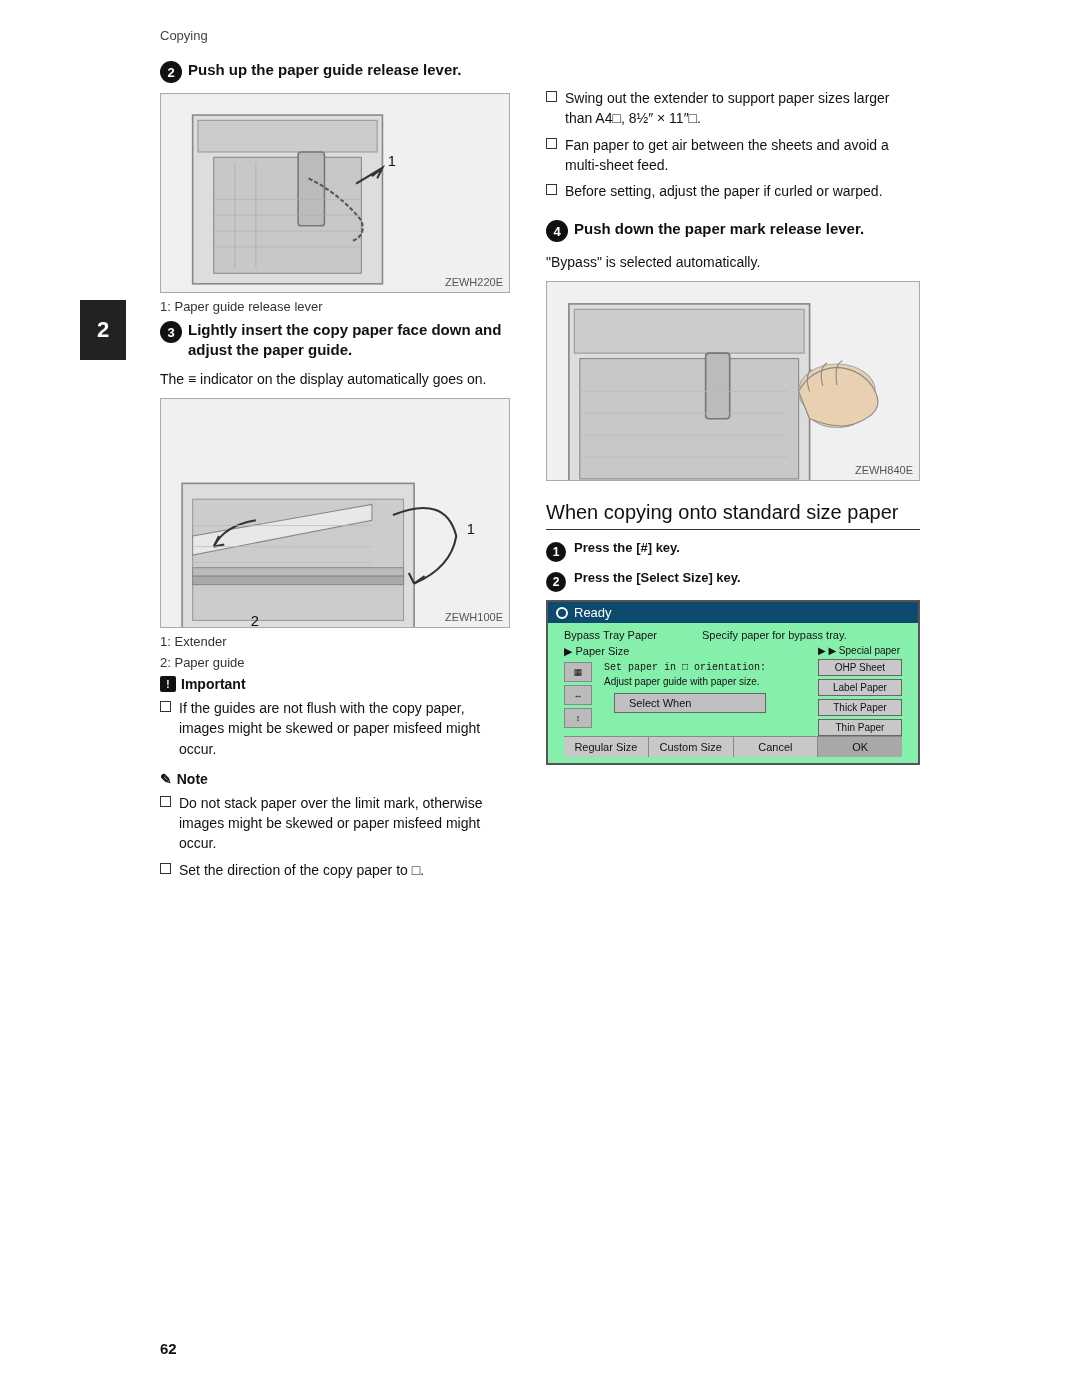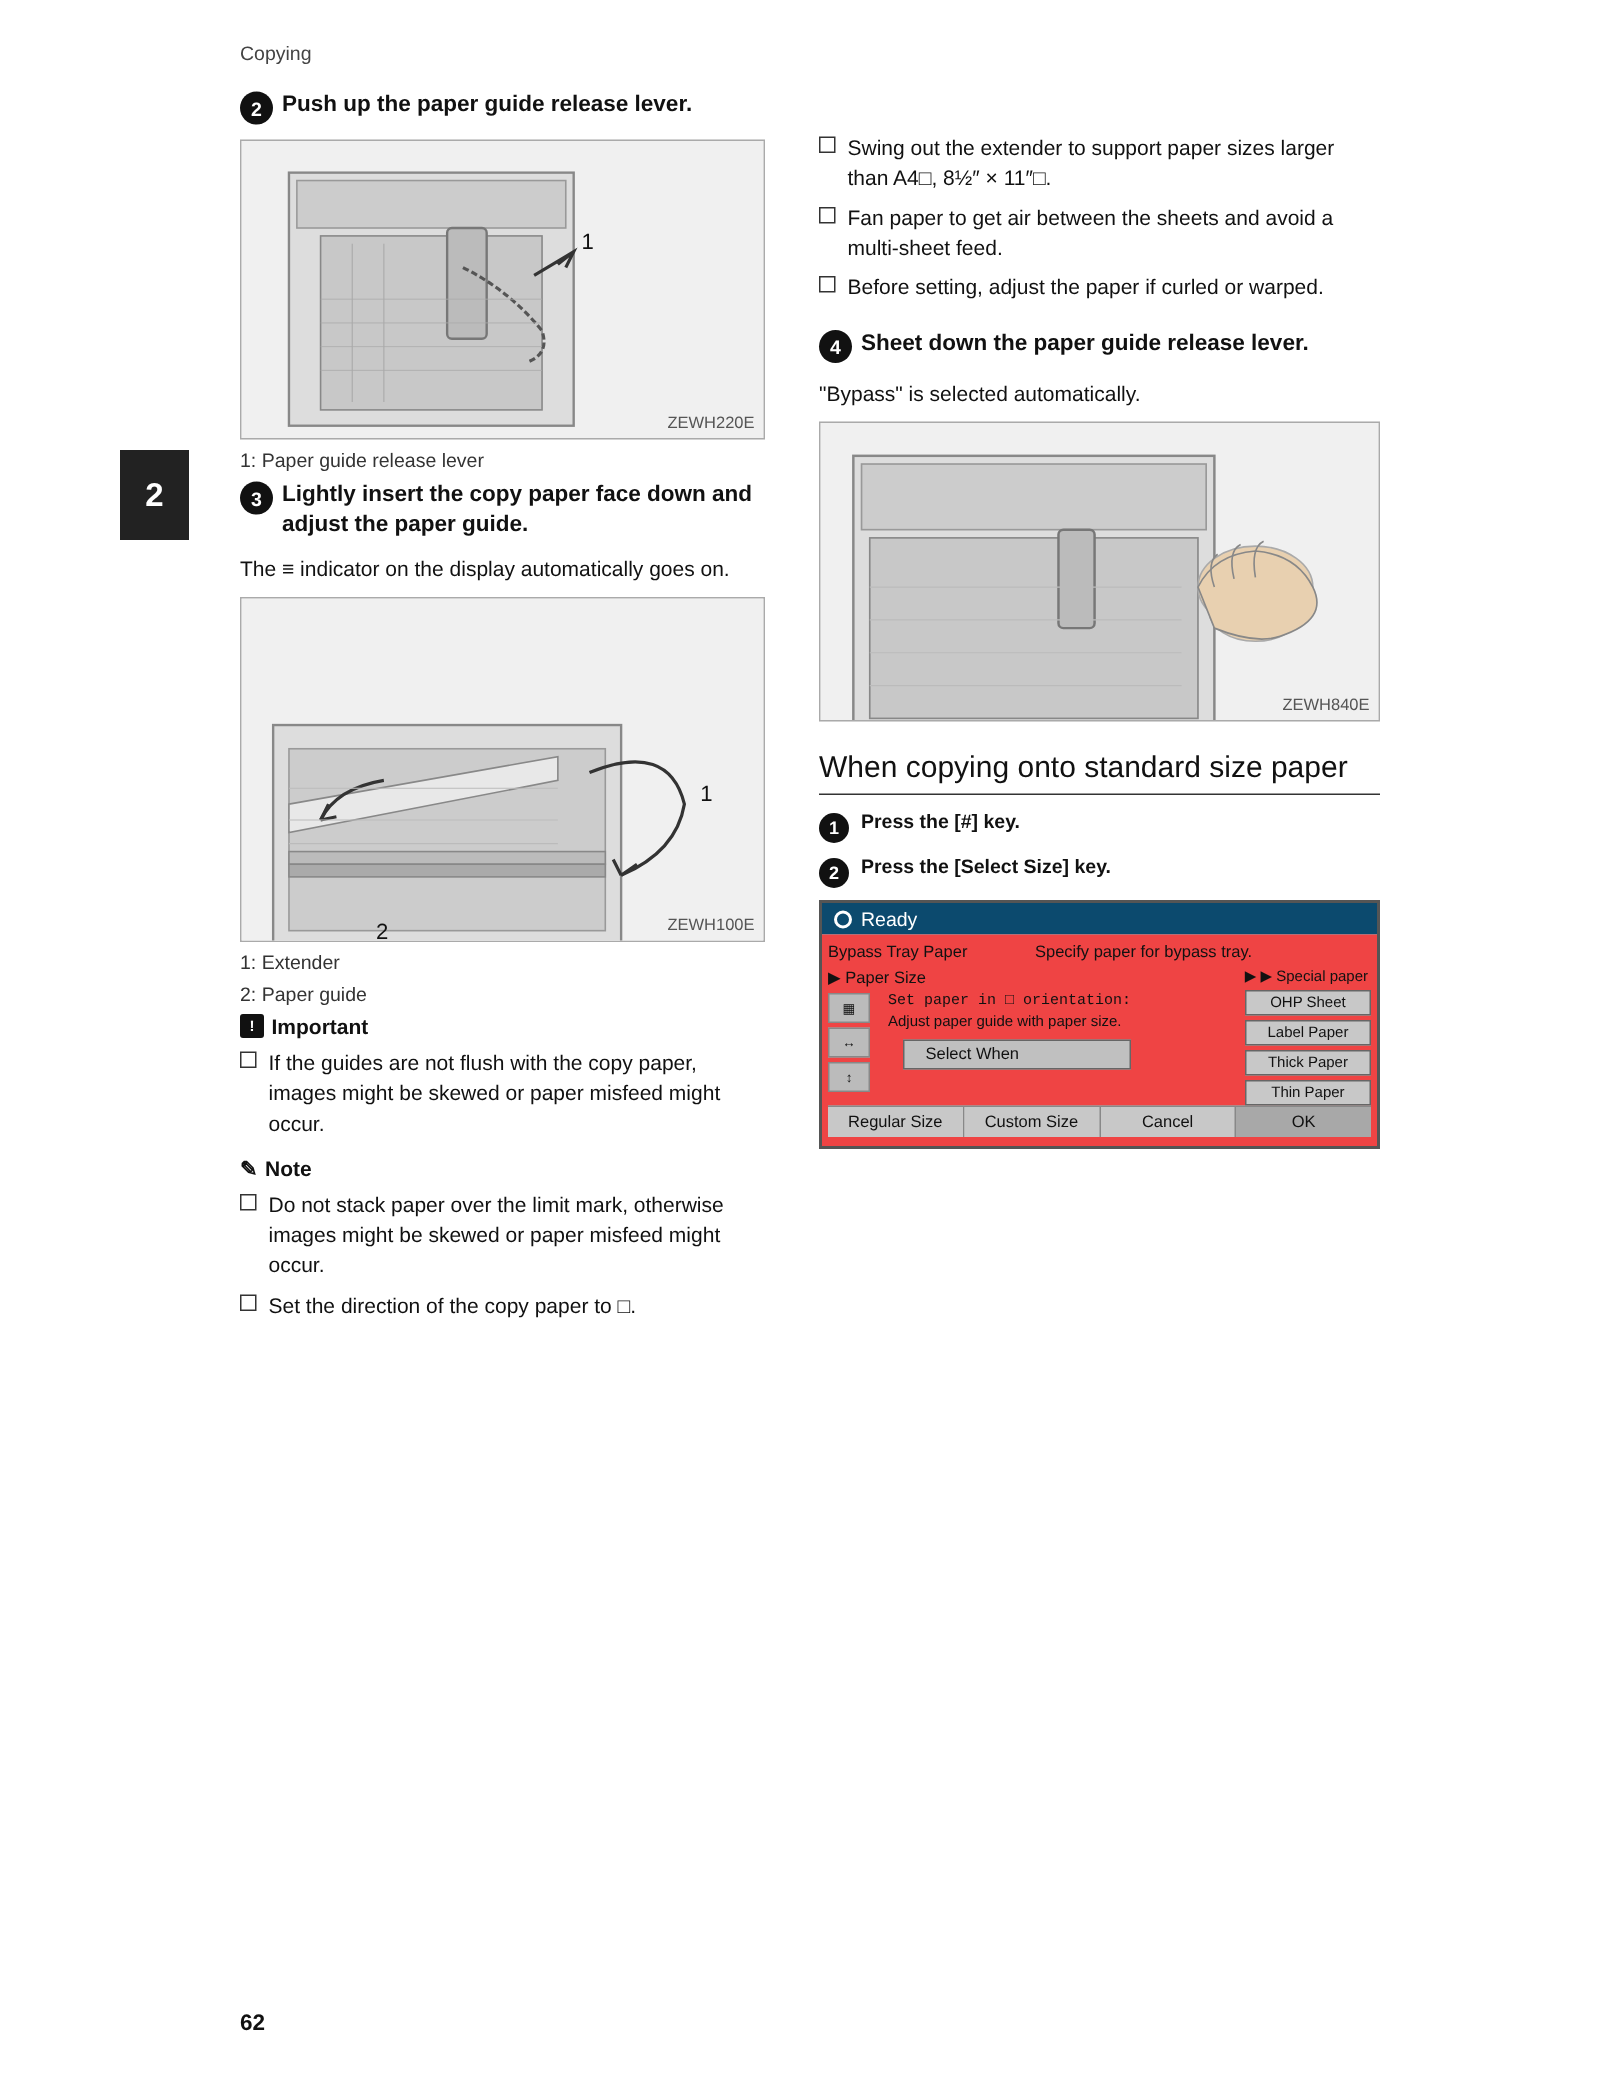--- a/index.html
+++ b/index.html
@@ -234,22 +234,22 @@
       gap: 6px;
       font-size: 13px;
     }
     .ui-header-circle {
       width: 12px;
       height: 12px;
       border: 2px solid #fff;
       border-radius: 50%;
     }
     .ui-body {
-      background: #ef4444;
-      padding: 6px 4px;
+      background: #86efac;
+      padding: 6px 16px;
     }
     .ui-row {
       display: flex;
       margin-bottom: 4px;
       gap: 8px;
       font-size: 11px;
     }
     .ui-label-col {
       width: 130px;
       color: #111;
@@ -483,21 +483,21 @@
         <li>
           <span class="bullet-sq"></span>
           <span>Before setting, adjust the paper if curled or warped.</span>
         </li>
       </ul>
 
       <div class="step-heading">
         <div class="step-num-circle">
           <span>4</span>
         </div>
-        <div class="step-heading-text">Sheet down the paper guide release lever.</div>
+        <div class="step-heading-text">Push down the paper mark release lever.</div>
       </div>
 
       <div class="body-text">
         <span>"Bypass" is selected automatically.</span>
       </div>
 
       <div class="illus-box" style="height:200px; margin-bottom:18px;">
         <svg class="illus-svg" viewBox="0 0 340 200" xmlns="http://www.w3.org/2000/svg">
           <rect width="340" height="200" fill="#f0f0f0"></rect>
 

